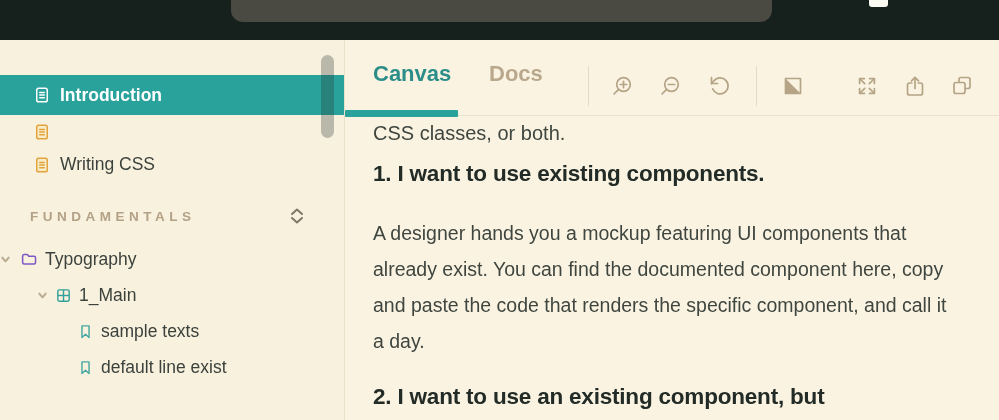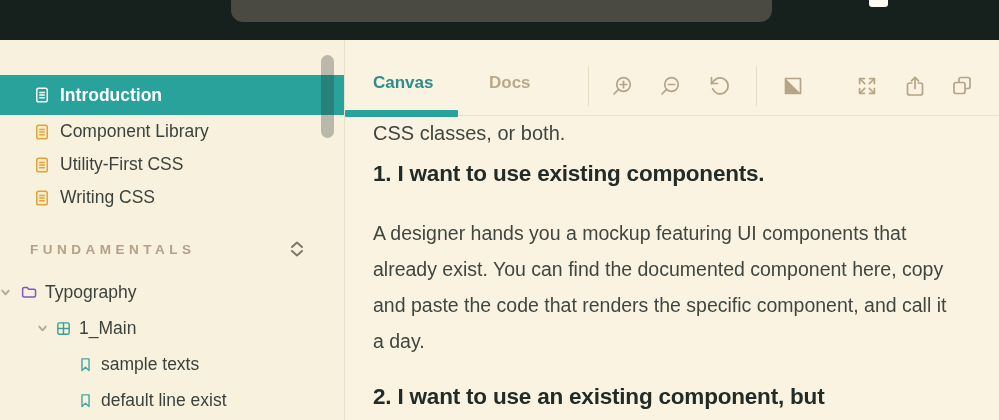--- a/index.html
+++ b/index.html
@@ -43,21 +43,21 @@
   .row-grid    { padding-left:37px; }  .row-grid .caret { margin-right:7px; }
   .row-leaf    { padding-left:77px; }
   .row-grid .ic { width:17px; height:17px; flex-basis:17px; }
   .row-leaf .ic { width:17px; height:17px; flex-basis:17px; }
 
   .scroll-thumb { position:absolute; left:321px; top:15px; width:13px; height:83px;
                   border-radius:7px; background:rgba(43,54,49,0.30); }
 
   
   .tabbar { position:relative; height:76px; border-bottom:1px solid #ebe2ca; }
-  .tab { position:absolute; top:33px; font-size:17px; font-weight:700; cursor:pointer; }
+  .tab { position:absolute; top:21px; font-size:22px; font-weight:700; cursor:pointer; }
   .tab-canvas { left:28px; color:#2b8e89; }
   .tab-docs { left:144px; color:#b9a88c; }
   .tab-underline { position:absolute; left:0; top:70px; width:113px; height:7px;
                    background:#29a29b; border-radius:1px; }
   .vdiv { position:absolute; top:26px; width:1px; height:40px; background:#e6dcc3; }
   .vdiv1 { left:243px; } .vdiv2 { left:411px; }
   .tool-btn { position:absolute; top:34px; width:24px; height:24px; cursor:pointer; color:#b5a486; }
   .tb1{left:265px;} .tb2{left:313px;} .tb3{left:362px;} .tb4{left:436px;}
   .tb5{left:510px;} .tb6{left:558px;} .tb7{left:605px;}
 
@@ -104,34 +104,22 @@
 
         <div class="nav-item">
           <span class="ic">
             <svg viewBox="0 0 24 24" fill="#f8ecc9" stroke="#e2a33c" stroke-width="2" stroke-linecap="round">
               <rect x="5" y="3" width="14" height="18" rx="2.5"></rect>
               <line x1="9" y1="8.5" x2="15" y2="8.5"></line>
                 <line x1="9" y1="12" x2="15" y2="12"></line>
                 <line x1="9" y1="15.5" x2="15" y2="15.5"></line>
             </svg>
           </span>
-          <span class="lbl">Component Library</span>
-        </div>
-
-        <div class="nav-item">
-          <span class="ic">
-            <svg viewBox="0 0 24 24" fill="#f8ecc9" stroke="#e2a33c" stroke-width="2" stroke-linecap="round">
-              <rect x="5" y="3" width="14" height="18" rx="2.5"></rect>
-              <line x1="9" y1="8.5" x2="15" y2="8.5"></line>
-                <line x1="9" y1="12" x2="15" y2="12"></line>
-                <line x1="9" y1="15.5" x2="15" y2="15.5"></line>
-            </svg>
-          </span>
-          <span class="lbl">Utility-First CSS</span>
-        </div>
+        </div>
+
 
         <div class="nav-item">
           <span class="ic">
             <svg viewBox="0 0 24 24" fill="#f8ecc9" stroke="#e2a33c" stroke-width="2" stroke-linecap="round">
               <rect x="5" y="3" width="14" height="18" rx="2.5"></rect>
               <line x1="9" y1="8.5" x2="15" y2="8.5"></line>
                 <line x1="9" y1="12" x2="15" y2="12"></line>
                 <line x1="9" y1="15.5" x2="15" y2="15.5"></line>
             </svg>
           </span>

